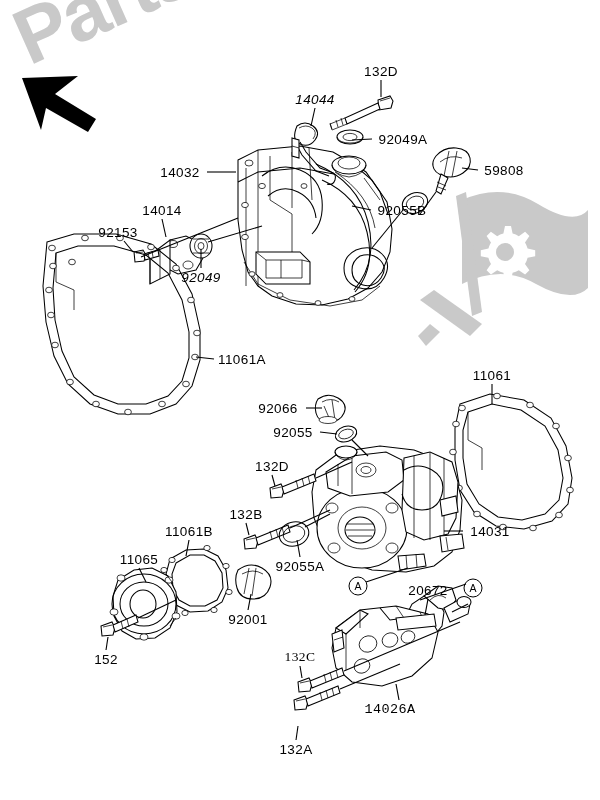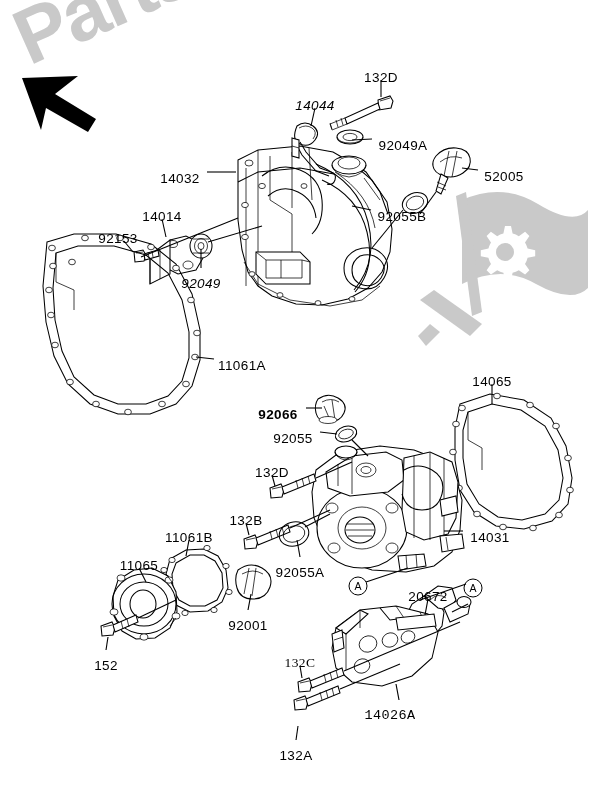--- a/index.html
+++ b/index.html
@@ -12,21 +12,20 @@
   .wm{position:absolute;pointer-events:none;}
   .wm-text{
     color:#c9c9c9;font-family:"Liberation Sans",sans-serif;font-weight:bold;
     font-size:78px;white-space:nowrap;letter-spacing:-2px;
     transform:rotate(-24deg);transform-origin:left top;
   }
   .lbl{
     position:absolute;color:#000;font-family:"Liberation Sans",sans-serif;
     font-size:13.5px;letter-spacing:0.4px;white-space:nowrap;
     transform:translate(-50%,-50%);
-    margin-top:6px;
   }
   .cir{
     position:absolute;width:17px;height:17px;border:1.1px solid #000;border-radius:50%;
     color:#000;font-size:10.5px;text-align:center;line-height:16px;
     transform:translate(-50%,-50%);background:transparent;
   }
   .ln{stroke:#000;stroke-width:1.1;fill:none;}
   .part{stroke:#000;stroke-width:1.05;fill:#fff;}
   .part-nf{stroke:#000;stroke-width:1.05;fill:none;}
   .thin{stroke:#000;stroke-width:0.75;fill:none;}
@@ -411,29 +410,29 @@
         <polyline points="106,650 108,637" class="ln"></polyline>
         <polyline points="399,700 396,684" class="ln"></polyline>
         <polyline points="296,740 298,726" class="ln"></polyline>
       </g>
   </svg>
 
   <div id="callout-layer">
       <div class="lbl" style="left: 381px; top: 71px;">132D</div>
       <div class="lbl" style="left: 315px; top: 99px; font-style: italic;">14044</div>
       <div class="lbl" style="left: 403px; top: 139px;">92049A</div>
-      <div class="lbl" style="left: 504px; top: 170px;">52005</div>
+      <div class="lbl" style="left: 504px; top: 170px;">59808</div>
       <div class="lbl" style="left: 180px; top: 172px;">14032</div>
       <div class="lbl" style="left: 402px; top: 210px;">92055B</div>
       <div class="lbl" style="left: 162px; top: 210px;">14014</div>
       <div class="lbl" style="left: 118px; top: 232px;">92153</div>
       <div class="lbl" style="left: 201px; top: 277px; font-style: italic;">92049</div>
       <div class="lbl" style="left: 242px; top: 359px;">11061A</div>
-      <div class="lbl" style="left: 492px; top: 375px;">14065</div>
-      <div class="lbl" style="left: 278px; top: 408px; font-weight: bold;">92066</div>
+      <div class="lbl" style="left: 492px; top: 375px;">11061</div>
+      <div class="lbl" style="left: 278px; top: 408px;">92066</div>
       <div class="lbl" style="left: 293px; top: 432px;">92055</div>
       <div class="lbl" style="left: 272px; top: 466px;">132D</div>
       <div class="lbl" style="left: 246px; top: 514px;">132B</div>
       <div class="lbl" style="left: 490px; top: 531px;">14031</div>
       <div class="lbl" style="left: 189px; top: 531px; text-align: center;">11061B</div>
       <div class="lbl" style="left: 139px; top: 559px;">11065</div>
       <div class="lbl" style="left: 300px; top: 566px;">92055A</div>
       <div class="lbl" style="left: 248px; top: 619px;">92001</div>
       <div class="lbl" style="left: 428px; top: 590px;">20672</div>
       <div class="lbl" style="left: 300px; top: 657px; font-family: Liberation Serif, serif;">132C</div>

